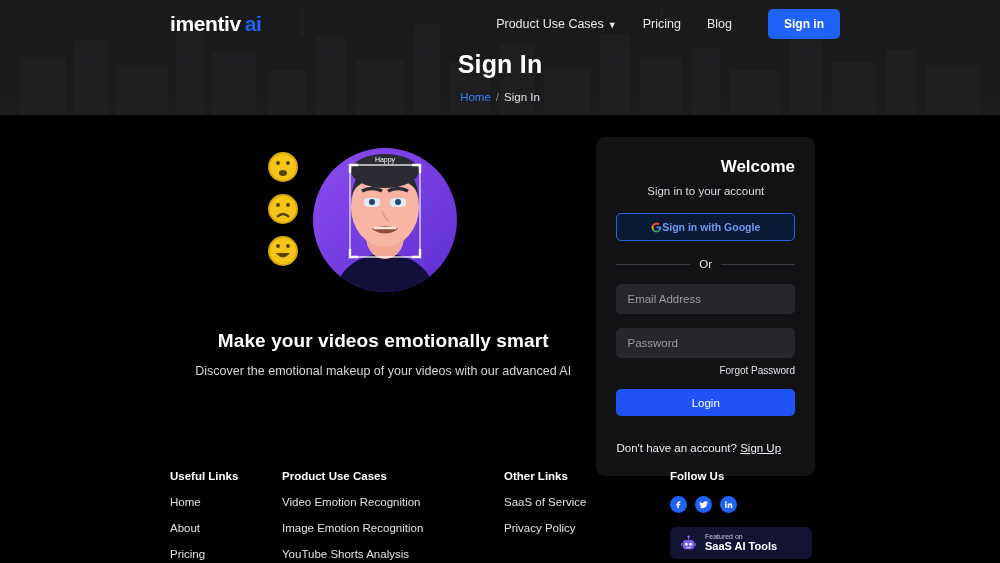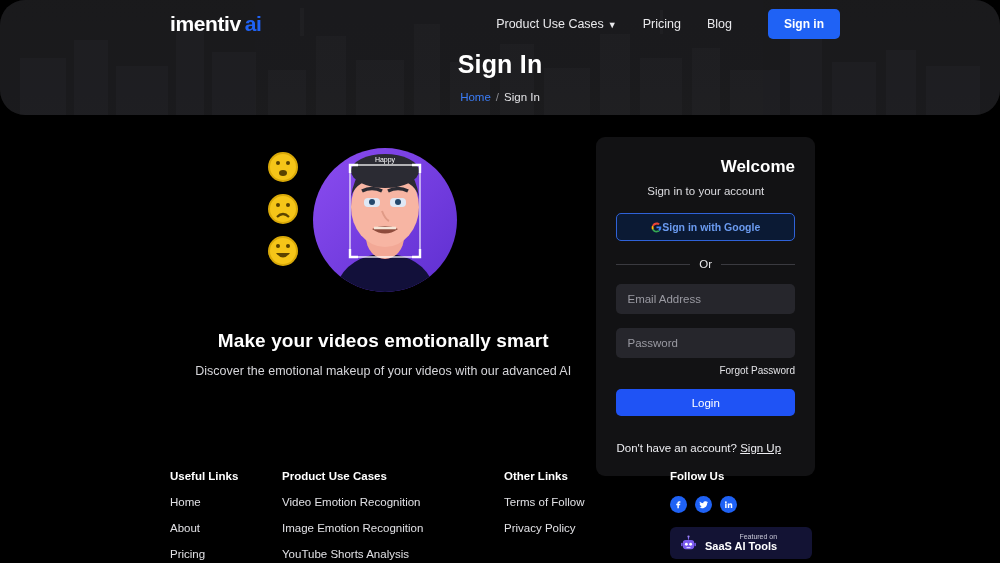--- a/index.html
+++ b/index.html
@@ -10,21 +10,20 @@
   }
   .page { position: relative; width: 1000px; height: 563px; overflow: hidden; }
 
   
   .hero {
     position: relative; height: 115px; width: 100%;
     background:
       linear-gradient(rgba(24,24,26,0.92), rgba(26,26,28,0.94)),
       linear-gradient(180deg,#232326 0%,#1c1c1f 60%,#232326 100%);
     overflow: hidden;
-    border-radius: 25px;
   }
   .skyline { position: absolute; inset: 0; opacity: .35; }
   .nav {
     position: relative; z-index: 3; height: 48px;
     display: flex; align-items: center; padding: 0 160px 0 170px;
   }
   .logo { font-size: 21px; font-weight: 700; letter-spacing: -0.4px; }
   .logo .word { color: #fff; }
   .logo .ai { color: #1f62f5; margin-left: 4px; }
   .navlinks {
@@ -128,21 +127,20 @@
   .social { display: flex; gap: 8px; margin-top: 14px; }
   .sbtn {
     width: 17px; height: 17px; border-radius: 50%; background: #1f62f5;
     display: flex; align-items: center; justify-content: center; cursor: pointer;
   }
   .badge {
     margin-top: 14px; width: 142px; height: 32px;
     background: #131334; border-radius: 6px;
     display: flex; align-items: center; gap: 8px; padding: 0 10px;
     cursor: pointer;
-    text-align: right;
   }
   .badge-txt1 { font-size: 7px; color: #c9c9d8; line-height: 1.1; }
   .badge-txt2 { font-size: 11px; font-weight: 700; color: #fff; line-height: 1.2; }
 </style>
 </head>
 <body>
 
 <div class="page">
 
   <div class="hero">
@@ -308,21 +306,21 @@
 
     <div class="fcol c2">
       <div class="fhead">Product Use Cases</div>
       <span class="flink">Video Emotion Recognition</span>
       <span class="flink">Image Emotion Recognition</span>
       <span class="flink">YouTube Shorts Analysis</span>
     </div>
 
     <div class="fcol c3">
       <div class="fhead">Other Links</div>
-      <span class="flink">Terms of Follow</span>
+      <span class="flink">SaaS of Service</span>
       <span class="flink">Privacy Policy</span>
     </div>
 
     <div class="fcol c4">
       <div class="fhead">Follow Us</div>
       <div class="social">
         <span class="sbtn">
           <svg width="9" height="9" viewBox="0 0 24 24" fill="#fff">
               <path d="M14 7h3V3h-3c-2.8 0-5 2.2-5 5v2H6v4h3v8h4v-8h3l1-4h-4V8c0-.6.4-1 1-1z"></path>
             </svg>

